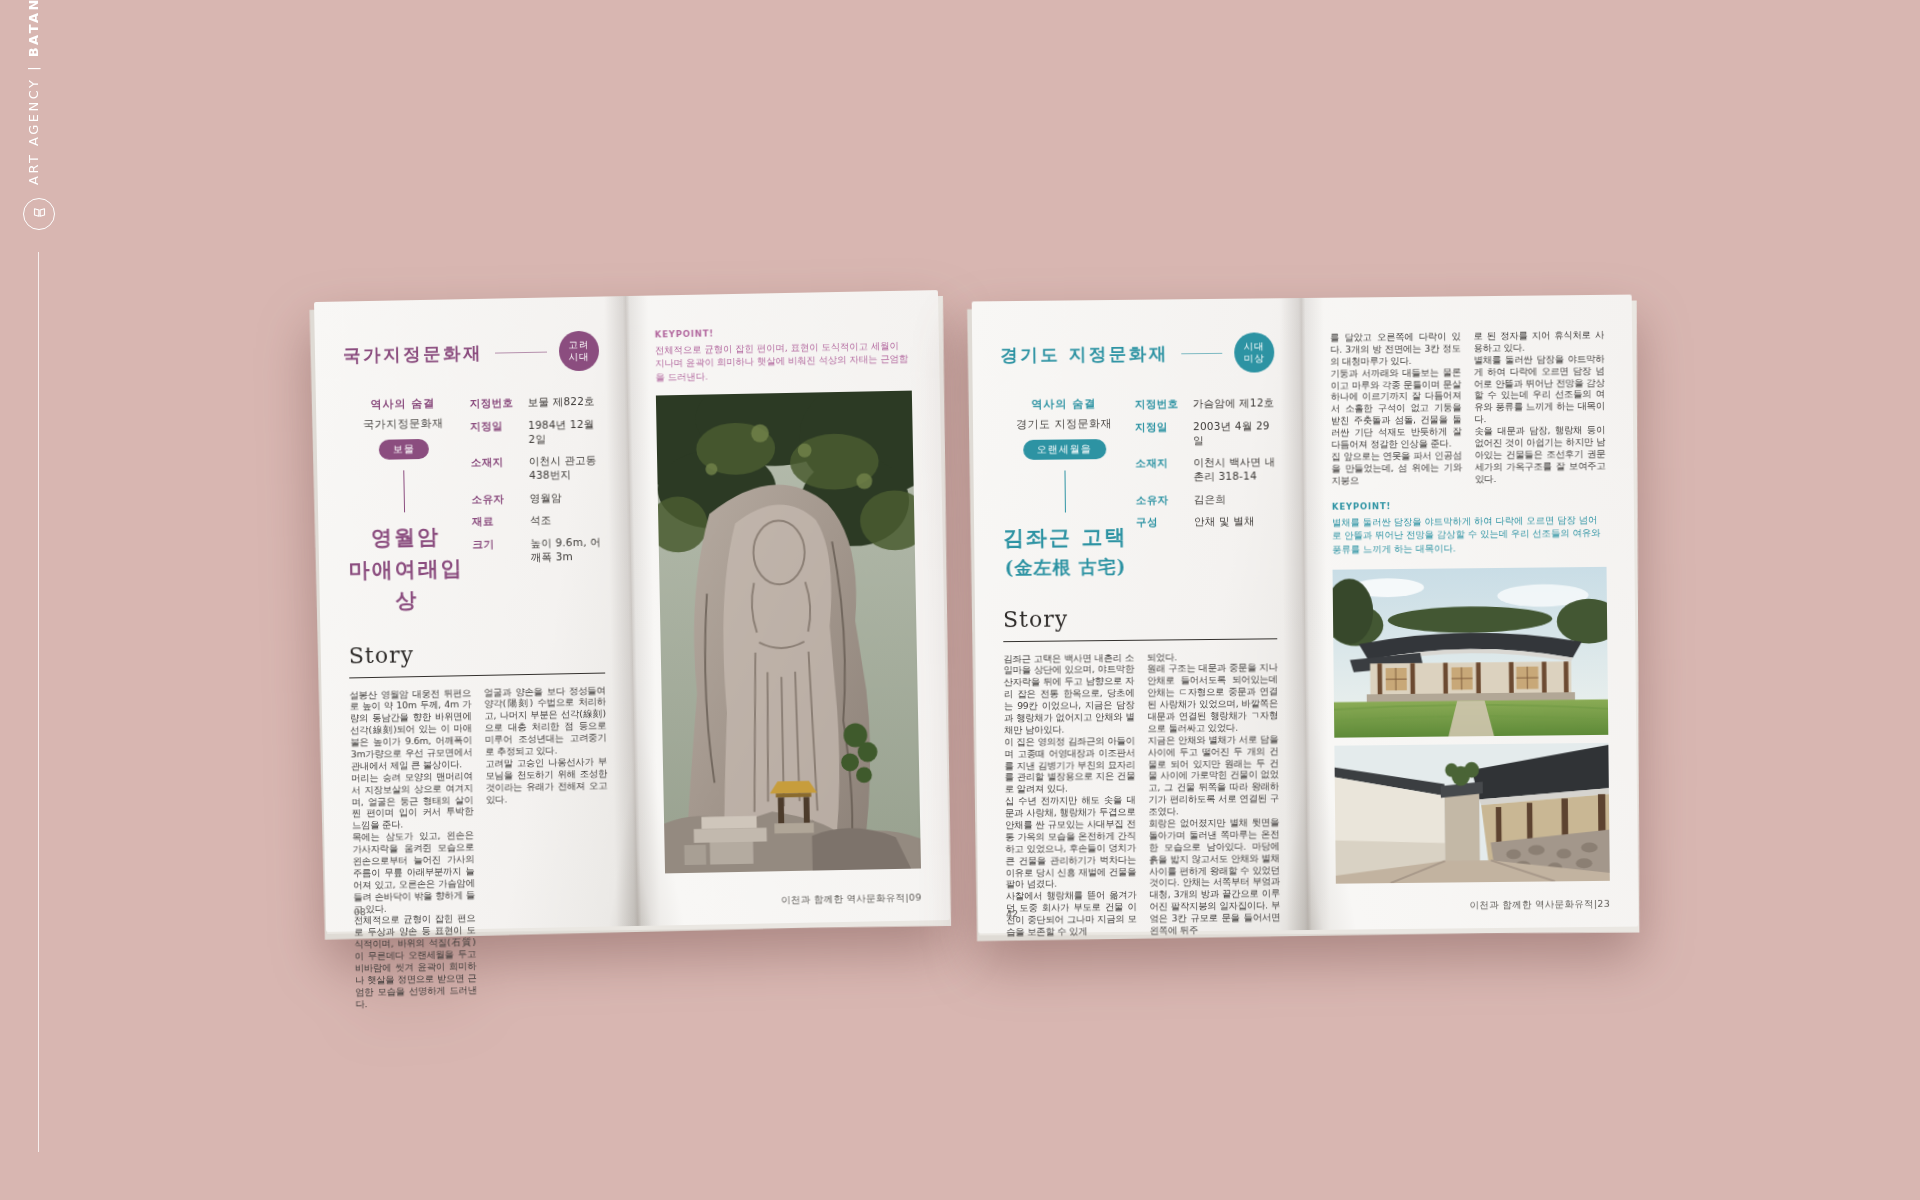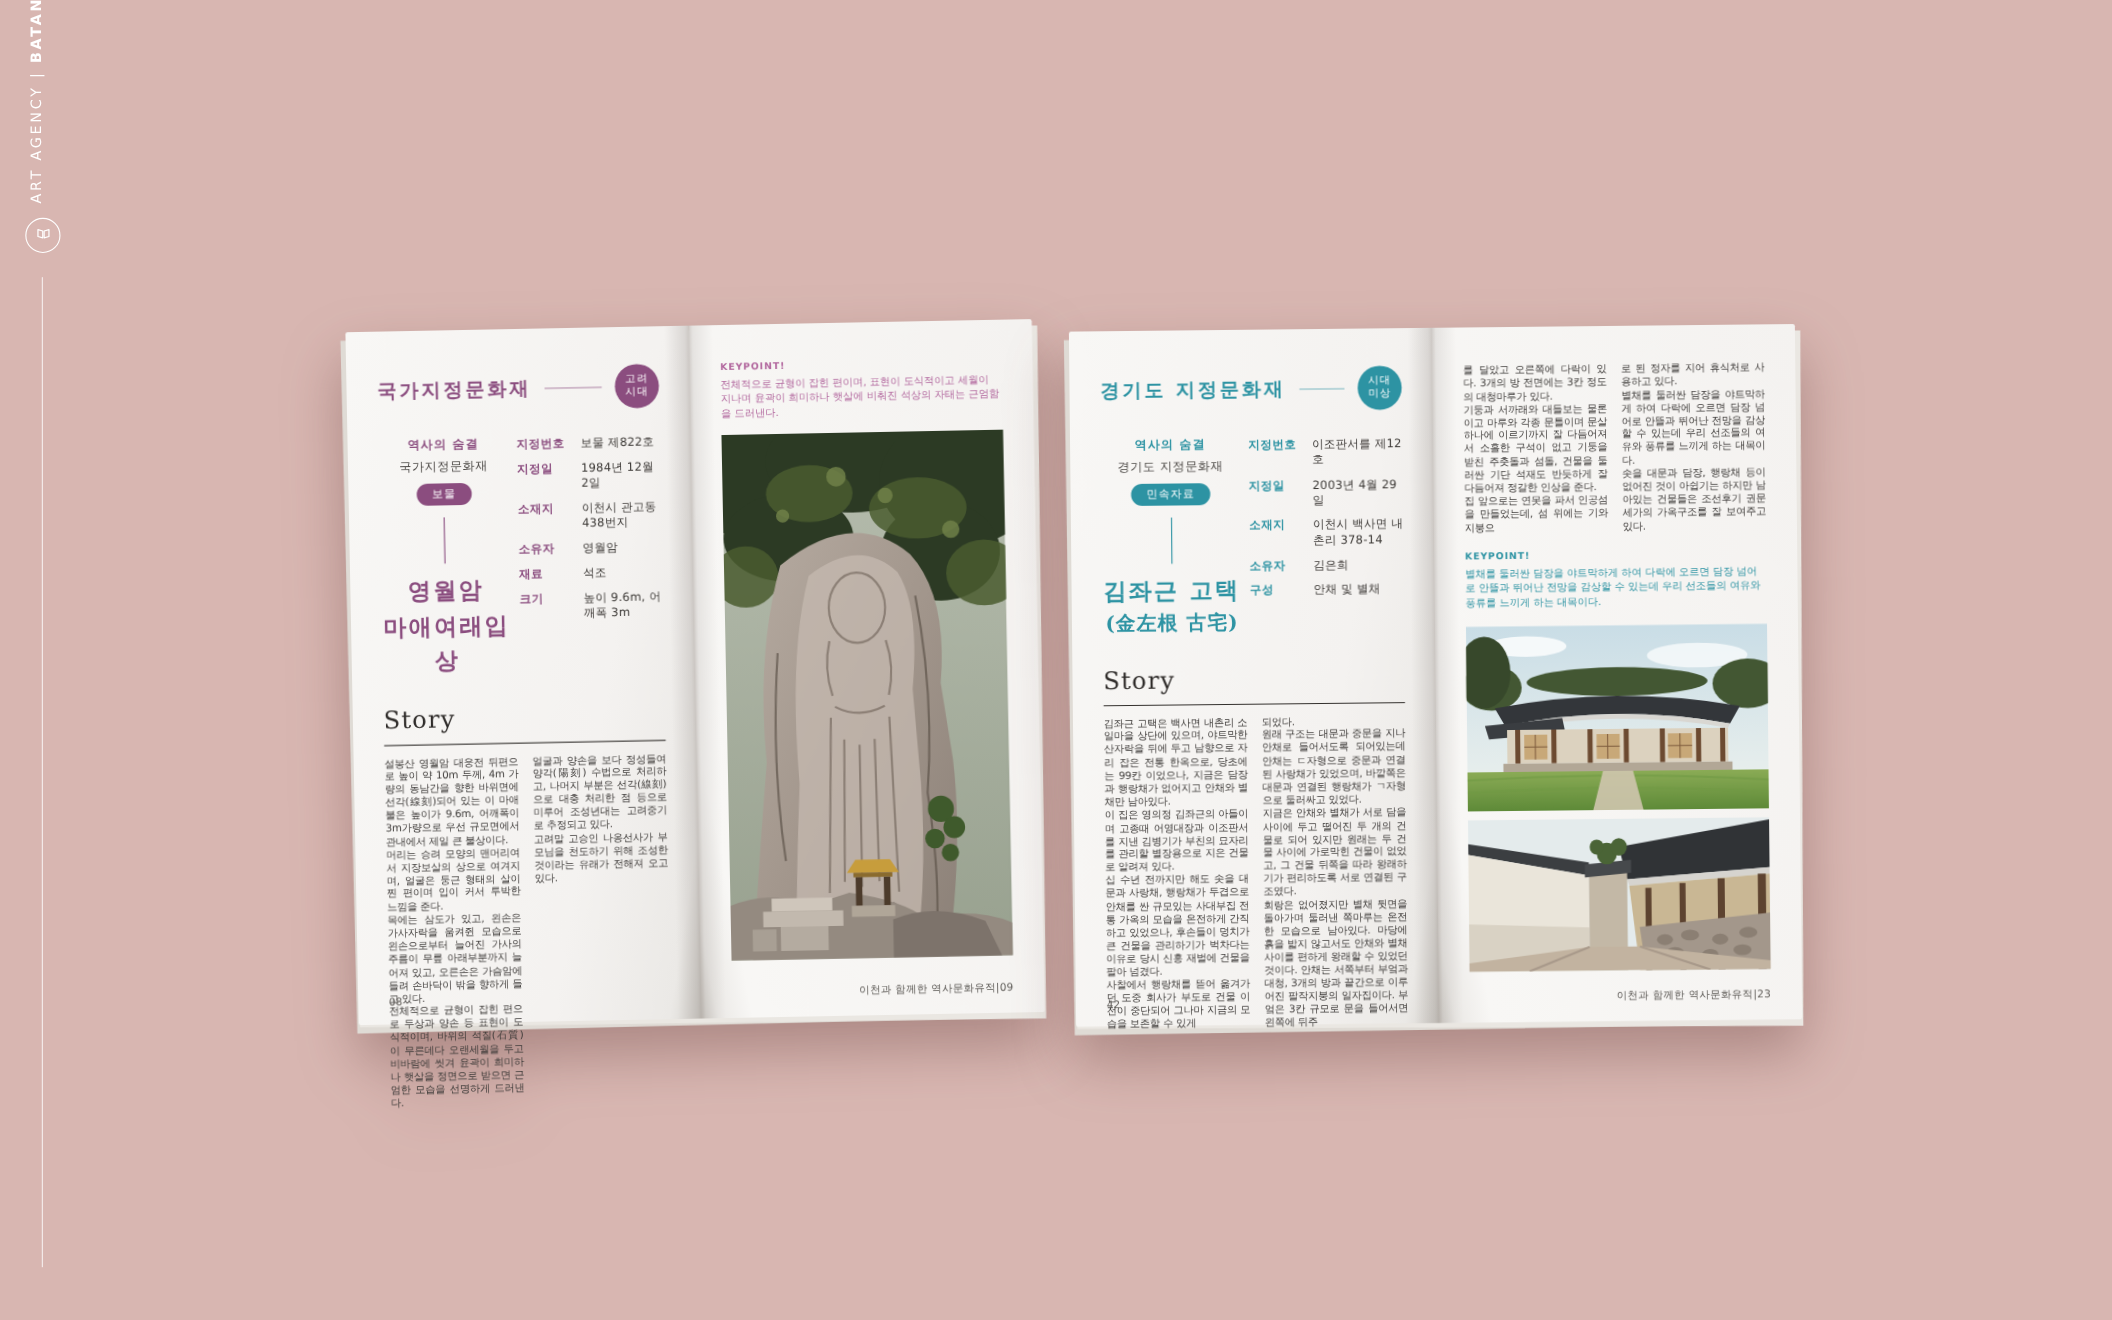--- a/index.html
+++ b/index.html
@@ -263,39 +263,39 @@
         <div class="hdr-title serif">경기도 지정문화재</div>
         <div class="hdr-rule"></div>
         <div class="era-badge">시대
 미상</div>
       </div>
 
       <div class="meta-row">
         <div class="id-col">
           <div class="eyebrow">역사의 숨결</div>
           <div class="category">경기도 지정문화재</div>
-          <div class="type-pill">민속자료</div>
+          <div class="type-pill">오랜세월을</div>
           <div class="v-rule"></div>
           <div class="main-title serif">
             <div>김좌근 고택</div>
             <div class="hanja">(金左根 古宅)</div>
           </div>
         </div>
         <div class="meta-col">
           <div class="meta-item">
             <span class="meta-label">지정번호</span>
-            <span class="meta-value">이조판서를 제12호</span>
+            <span class="meta-value">가슴암에 제12호</span>
           </div>
           <div class="meta-item">
             <span class="meta-label">지정일</span>
             <span class="meta-value">2003년 4월 29일</span>
           </div>
           <div class="meta-item">
             <span class="meta-label">소재지</span>
-            <span class="meta-value">이천시 백사면 내촌리 378-14</span>
+            <span class="meta-value">이천시 백사면 내촌리 318-14</span>
           </div>
           <div class="meta-item">
             <span class="meta-label">소유자</span>
             <span class="meta-value">김은희</span>
           </div>
           <div class="meta-item">
             <span class="meta-label">구성</span>
             <span class="meta-value">안채 및 별채</span>
           </div>
         </div>

